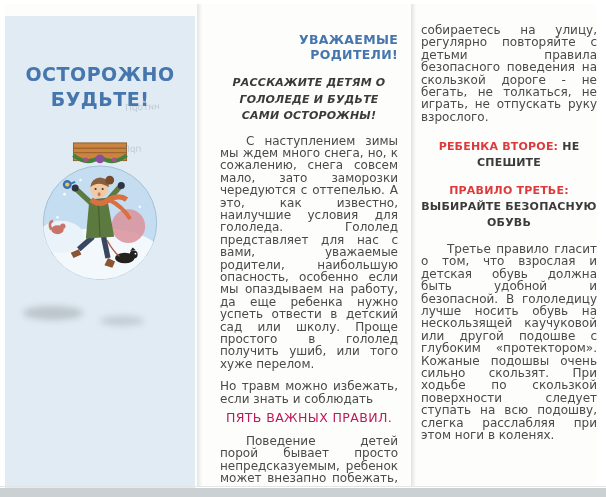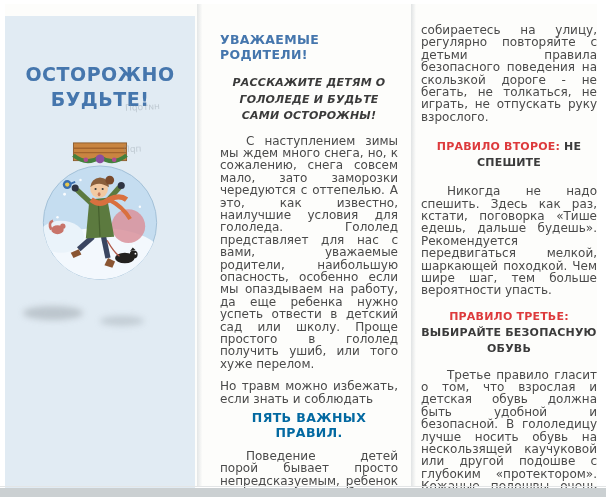--- a/index.html
+++ b/index.html
@@ -36,34 +36,34 @@
   .bleed.t1{left:120px;top:86px;}
   .bleed.t2{left:118px;top:128px;}
   
   .fold{position:absolute;top:0;height:100%;}
   .fold.left{left:192px;width:9px;background:linear-gradient(90deg,rgba(150,160,168,.25),rgba(255,255,255,0) 60%);}
   .fold.right{left:406px;width:5px;background:linear-gradient(90deg,rgba(150,160,168,.28),rgba(255,255,255,0));}
   
   .panel-mid{position:absolute;left:205px;top:0;width:196px;height:100%;}
   .panel-right{position:absolute;left:414px;top:0;width:182px;height:100%;}
   .h-blue{
-    margin:0;text-align:left;color:#4576ad;font-weight:bold;
+    margin:0;text-align:right;color:#4576ad;font-weight:bold;
     font-size:12.5px;letter-spacing:.3px;
   }
   .h-dark{
     margin:13px 4px 0;text-align:center;color:#3b3b3b;font-weight:bold;
     font-size:11px;line-height:1.5;letter-spacing:.2px;font-style:italic;
   }
   p.body{
     margin:10px 0 0;font-size:12px;line-height:12.4px;text-align:justify;
     color:#4a4a4a;
   }
   p.body.indent{text-indent:26px;}
   .h-red{
-    margin:5px 0 0;text-align:center;color:#0369a1;font-weight:bold;
+    margin:5px 0 0;text-align:center;color:#be185d;font-weight:normal;
     font-size:12.5px;letter-spacing:.4px;
   }
   .rule{
     margin:13px 0 0;text-align:center;font-weight:bold;font-size:11px;
     line-height:1.45;color:#3b3b3b;letter-spacing:.2px;
   }
   .rule .lbl{color:#dd3a3c;}
   .pad-mid{padding:28px 8px 0 10px;}
   .pad-right{padding:20px 4px 0 2px;}
   
@@ -179,24 +179,23 @@
         <p class="body">Но травм можно избежать, если знать и соблюдать</p>
         <div class="h-red">ПЯТЬ ВАЖНЫХ ПРАВИЛ.</div>
         <p class="body indent">Поведение детей порой бывает просто непредсказуемым, ребенок может внезапно побежать, последствия в условиях гололеда могут быть очень неприятными. Во избежание подобной ситуации лучше всю дорогу не отпускать руку ребенка. А перед тем, как</p>
       </div>
     </div>
 
     <div class="panel-right">
       <div class="pad-right">
         <p class="body" style="margin-top:0">собираетесь на улицу, регулярно повторяйте с детьми правила безопасного поведения на скользкой дороге - не бегать, не толкаться, не играть, не отпускать руку взрослого.</p>
         <div class="rule" style="margin-top:16px">
-          <span class="lbl">ПРАВИЛО ВТОРОЕ:</span>
+          <span class="lbl">РЕБЕНКА ВТОРОЕ:</span>
           <span>НЕ СПЕШИТЕ</span>
         </div>
-        <p class="body indent" style="margin-top:14px">Никогда не надо спешить. Здесь как раз, кстати, поговорка «Тише едешь, дальше будешь». Рекомендуется передвигаться мелкой, шаркающей походкой. Чем шире шаг, тем больше вероятности упасть.</p>
         <div class="rule" style="margin-top:12px">
           <span class="lbl">ПРАВИЛО ТРЕТЬЕ:</span>
           <span>ВЫБИРАЙТЕ БЕЗОПАСНУЮ ОБУВЬ</span>
         </div>
         <p class="body indent" style="margin-top:12px">Третье правило гласит о том, что взрослая и детская обувь должна быть удобной и безопасной. В гололедицу лучше носить обувь на нескользящей каучуковой или другой подошве с глубоким «протектором». Кожаные подошвы очень сильно скользят. При ходьбе по скользкой поверхности следует ступать на всю подошву, слегка расслабляя при этом ноги в коленях.</p>
 
       </div>
     </div>
 
   </div>

